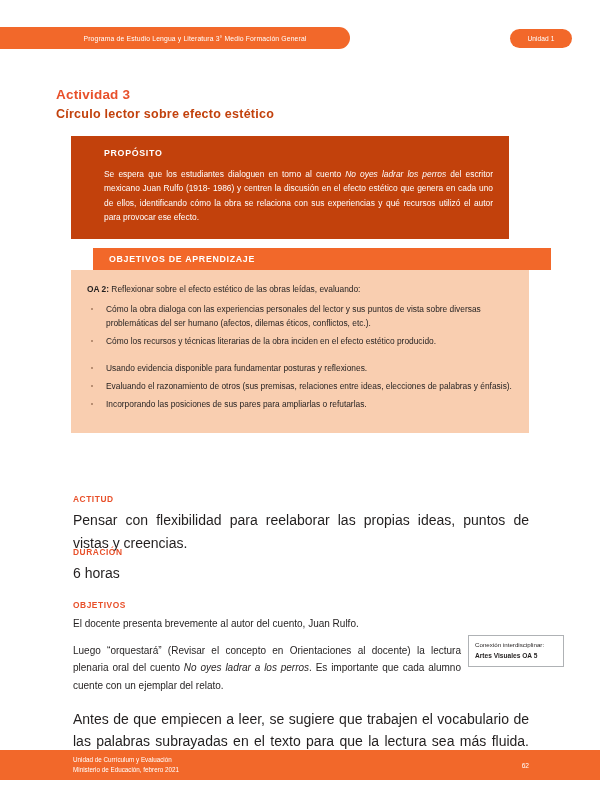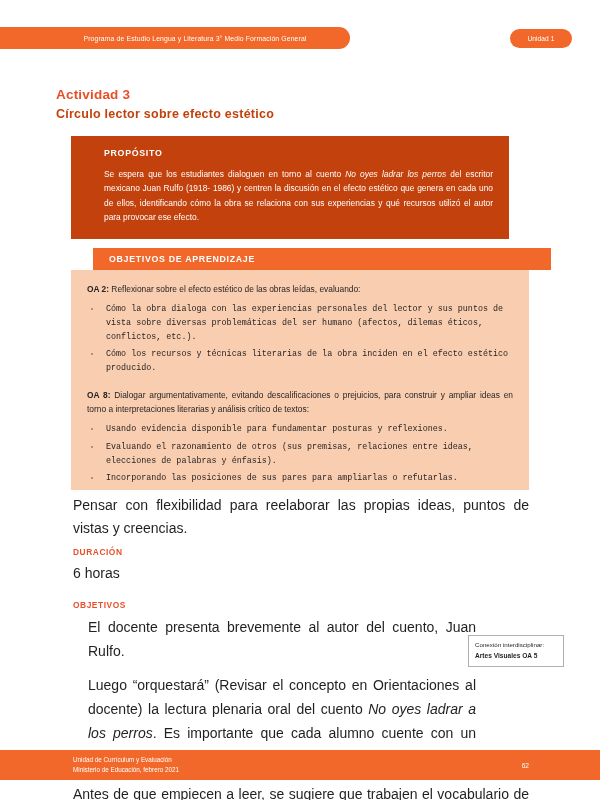--- a/index.html
+++ b/index.html
@@ -119,37 +119,36 @@
     letter-spacing: 0.7px;
     margin-left: 22px;
   }
   .oa-panel {
     position: absolute;
     left: 71px;
     top: 270px;
     width: 458px;
     background: #F9CEB0;
     box-sizing: border-box;
-    padding: 10px 16px 0 16px;
+    padding: 10px 16px 17px 16px;
   }
   .oa-lead {
     color: #221F1F;
     font-size: 8.4px;
     line-height: 1.62;
     margin: 3px 0 6px 0;
     text-align: justify;
   }
   .oa-lead b {
     font-weight: bold;
   }
   .oa-list {
     list-style: none;
     margin: 4px 0 2px 0;
     padding: 0;
-    font-family: Liberation Mono, monospace;
   }
   .oa-list li {
     position: relative;
     color: #221F1F;
     font-size: 8.4px;
     line-height: 1.66;
     padding-left: 19px;
     margin-bottom: 4px;
   }
   .oa-list li::before {
@@ -185,23 +184,23 @@
     margin: 0;
     text-align: justify;
   }
 
   .s-actitud { top: 494px; }
   .s-duracion { top: 547px; }
   .s-desarrollo { top: 600px; }
 
   .dev-para {
     color: #221F1F;
-    font-size: 14px;
+    font-size: 10px;
     line-height: 1.72;
-    margin: 0 0 10px 15px;
+    margin: 0 0 10px 0;
     text-align: justify;
     width: 388px;
   }
   .dev-para.narrow { width: 388px; }
   .dev-para em { font-style: italic; }
 
   
   .conexion-box {
     position: absolute;
     left: 468px;
@@ -274,29 +273,29 @@
 <section class="oa-panel">
 
   <p class="oa-lead"><b>OA 2:</b><span> Reflexionar sobre el efecto estético de las obras leídas, evaluando:</span></p>
   <ul class="oa-list">
     <li>Cómo la obra dialoga con las experiencias personales del lector y sus puntos de vista sobre diversas problemáticas del ser humano (afectos, dilemas éticos, conflictos, etc.).</li>
     <li>Cómo los recursos y técnicas literarias de la obra inciden en el efecto estético producido.</li>
   </ul>
 
   <div class="oa-gap"></div>
 
-  <p class="oa-lead"><b>OA 8:</b><span> Dialogar argumentativamente, evitando descalificaciones o prejuicios, para construir y ampliar ideas en torno a interpretaciones literarias y análisis crítico de textos:</span></p>
   <ul class="oa-list">
     <li>Usando evidencia disponible para fundamentar posturas y reflexiones.</li>
     <li>Evaluando el razonamiento de otros (sus premisas, relaciones entre ideas, elecciones de palabras y énfasis).</li>
     <li>Incorporando las posiciones de sus pares para ampliarlas o refutarlas.</li>
   </ul>
 </section>
 
 <section class="section s-actitud">
+  <div class="section-label">ACTITUD</div>
   <p class="section-text">Pensar con flexibilidad para reelaborar las propias ideas, puntos de vistas y creencias.</p>
 </section>
 
 <section class="section s-duracion">
   <div class="section-label">DURACIÓN</div>
   <p class="section-text">6 horas</p>
 </section>
 
 <section class="section s-desarrollo">
   <div class="section-label">OBJETIVOS</div>

